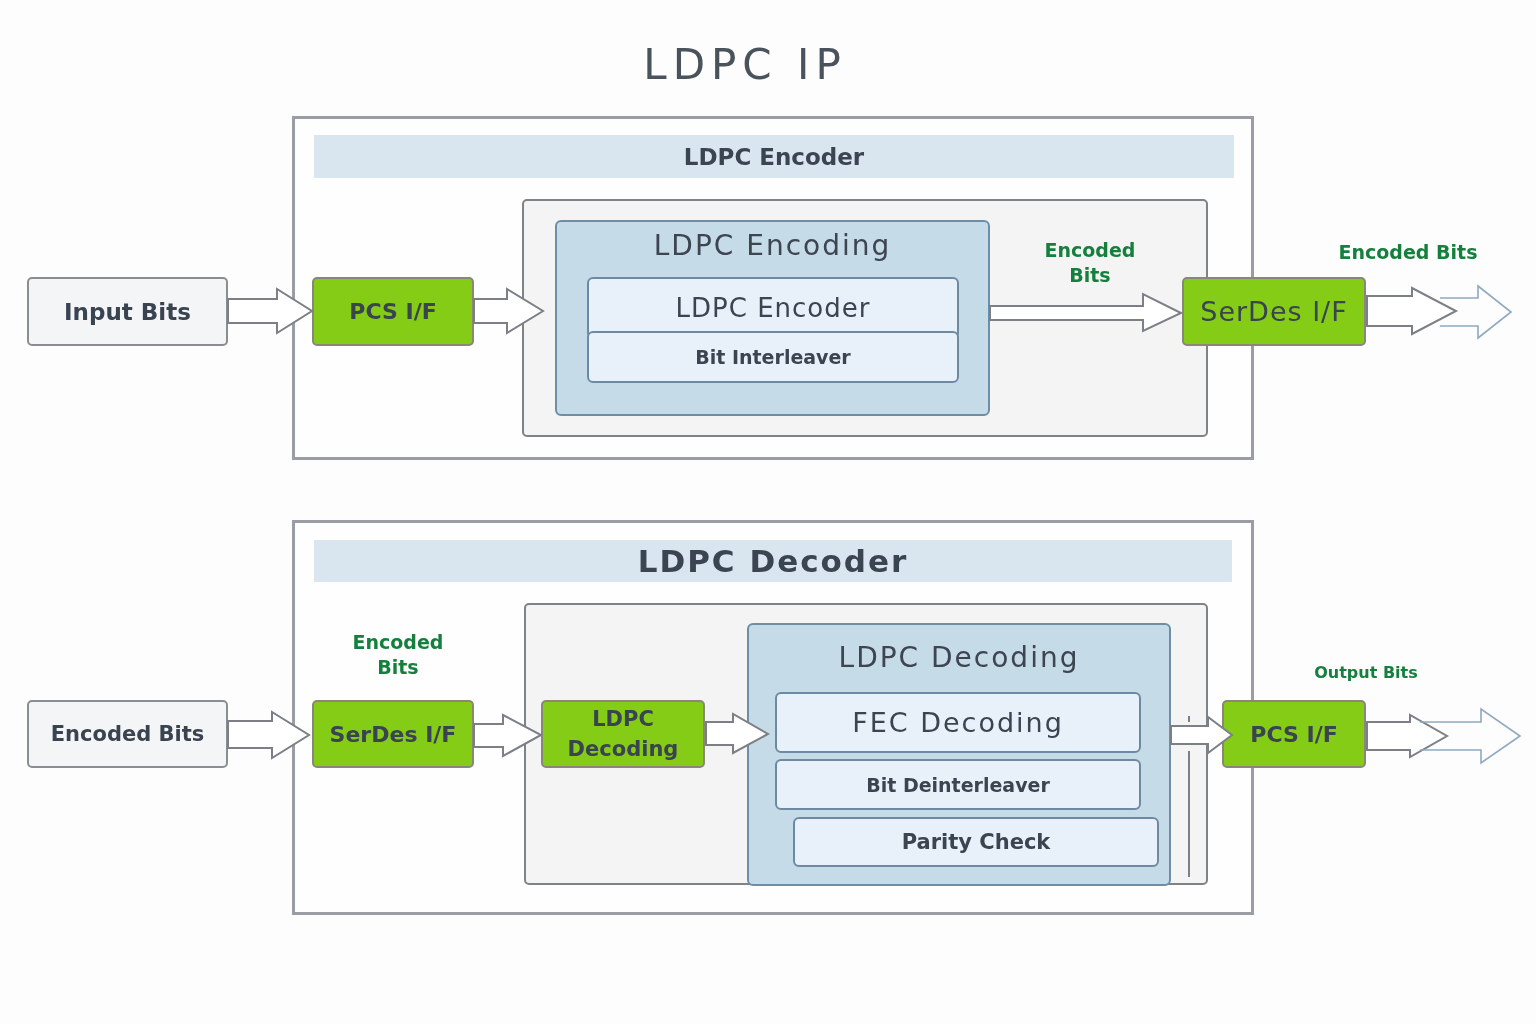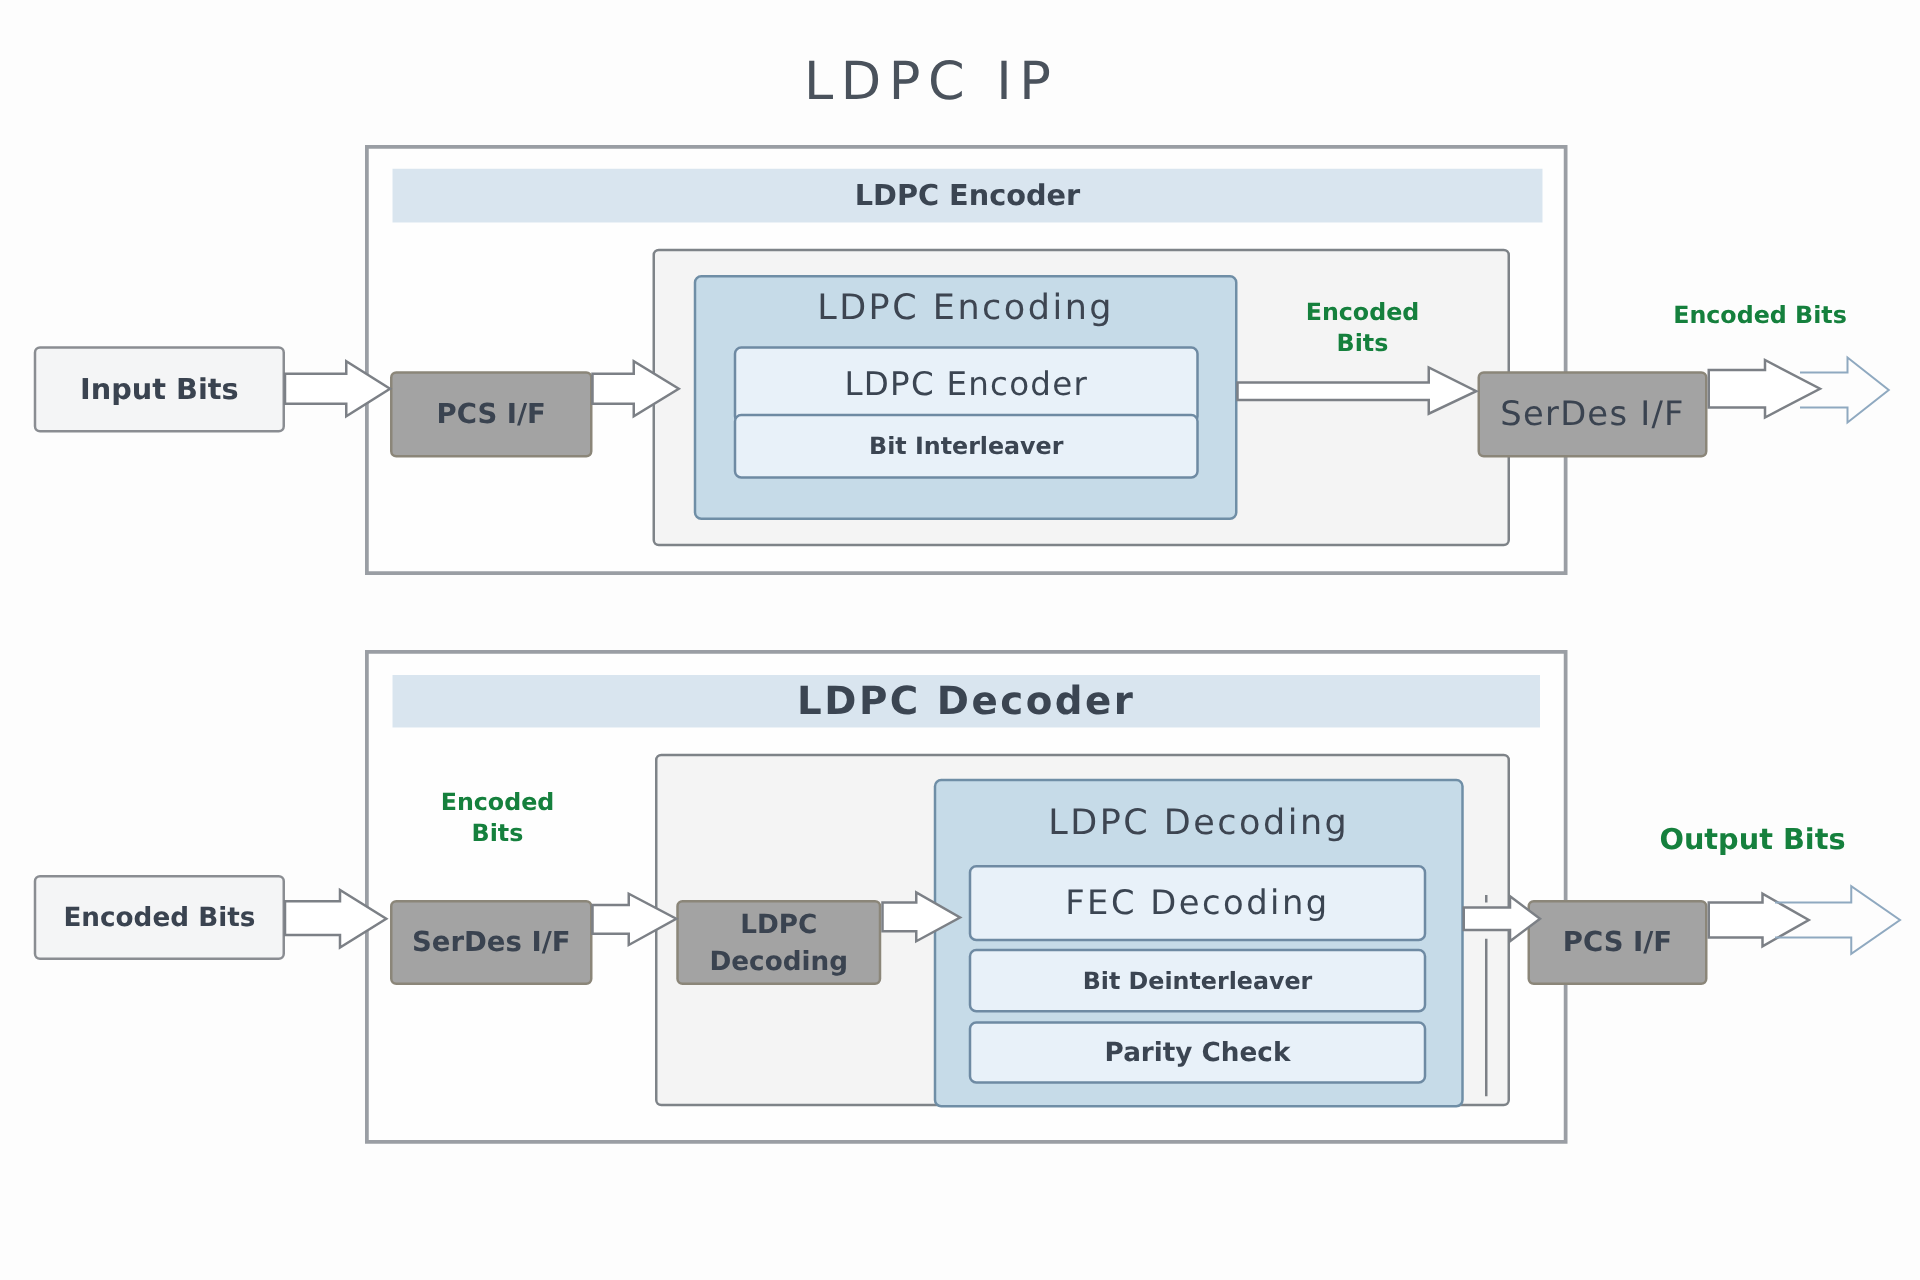--- a/index.html
+++ b/index.html
@@ -34,21 +34,21 @@
   .sub-box {
     border: 2px solid #6e8aa3; border-radius: 6px; background: #e8f1f9;
     display: flex; align-items: center; justify-content: center; color: #3b4552;
   }
   .box {
     border: 2px solid #8a8d92; border-radius: 5px;
     display: flex; align-items: center; justify-content: center; text-align: center;
     color: #3a4350; font-weight: bold;
   }
   .box-grey { background: #f4f5f6; }
-  .box-yellow { background: #a3a3a3; border-color: #8b8679; margin-top: 20px; }
+  .box-yellow { background: #84cc16; border-color: #8b8679; }
   .label {
     text-align: center; font-weight: bold; color: #15803d; font-size: 19px; line-height: 25px;
   }
   svg.arrows { position: absolute; left: 0; top: 0; width: 1536px; height: 1024px; pointer-events: none; }
 </style>
 </head>
 <body>
 
 <div class="abs title">LDPC IP</div>
 
@@ -75,38 +75,38 @@
 
 <div class="abs outer" style="left:292px; top:520px; width:962px; height:395px;"></div>
 <div class="abs band band-dec" style="left:314px; top:540px; width:918px; height:42px;">LDPC Decoder</div>
 <div class="abs inner-grey" style="left:524px; top:603px; width:684px; height:282px;"></div>
 
 <div class="abs blue-panel" style="left:747px; top:623px; width:424px; height:263px;">
   <div class="panel-title" style="margin-top:16px;">LDPC Decoding</div>
 </div>
 <div class="abs sub-box" style="left:775px; top:692px; width:366px; height:61px; font-size:27px; letter-spacing:2px;">FEC Decoding</div>
 <div class="abs sub-box" style="left:775px; top:759px; width:366px; height:51px; font-size:19px; font-weight:bold;">Bit Deinterleaver</div>
-<div class="abs sub-box" style="left:775px; top:817px; width:366px; height:50px; font-size:21px; font-weight:bold;">Parity Check</div>
+<div class="abs sub-box" style="left:793px; top:817px; width:366px; height:50px; font-size:21px; font-weight:bold;">Parity Check</div>
 
 <div class="abs box box-grey" style="left:27px; top:700px; width:201px; height:68px; font-size:21px;">Encoded Bits</div>
 
 <div class="abs label" style="left:330px; top:630px; width:136px;">
   <div>Encoded</div>
   <div>Bits</div>
 </div>
 
 <div class="abs box box-yellow" style="left:312px; top:700px; width:162px; height:68px; font-size:22px;">SerDes I/F</div>
 
 <div class="abs box box-yellow" style="left:541px; top:700px; width:164px; height:68px; font-size:21px; flex-direction:column; line-height:30px;">
   <div>LDPC</div>
   <div>Decoding</div>
 </div>
 
 <div class="abs box box-yellow" style="left:1222px; top:700px; width:144px; height:68px; font-size:22px;">PCS I/F</div>
-<div class="abs label" style="left:1320px; top:660px; width:164px; font-size:23px;">Output Bits</div>
+<div class="abs label" style="left:1284px; top:660px; width:164px; font-size:16px;">Output Bits</div>
 
 <svg class="arrows" viewBox="0 0 1536 1024">
   <g fill="#ffffff" stroke="#7c8086" stroke-width="2" stroke-linejoin="miter">
 
     <path d="M228,299 L277,299 L277,289 L312,311 L277,333 L277,323 L228,323 Z"></path>
     <path d="M474,299 L507,299 L507,289 L543,311 L507,333 L507,323 L474,323 Z"></path>
     <path d="M990,306 L1143,306 L1143,294 L1181,313 L1143,331 L1143,320 L990,320 Z"></path>
     <path d="M1367,296 L1412,296 L1412,288 L1456,311 L1412,334 L1412,326 L1367,326 Z"></path>
 
     <path d="M228,721 L272,721 L272,712 L309,735 L272,758 L272,748 L228,748 Z"></path>

